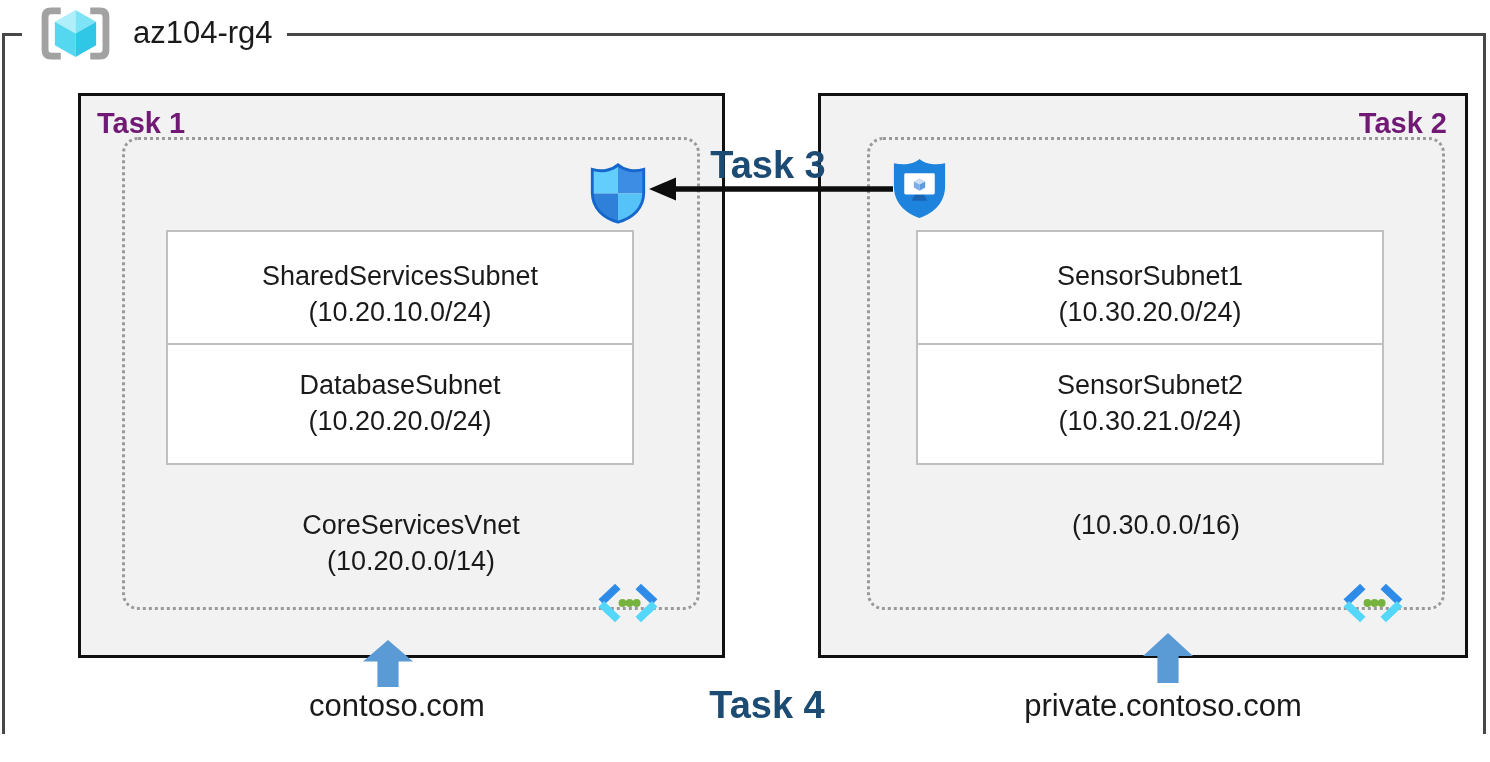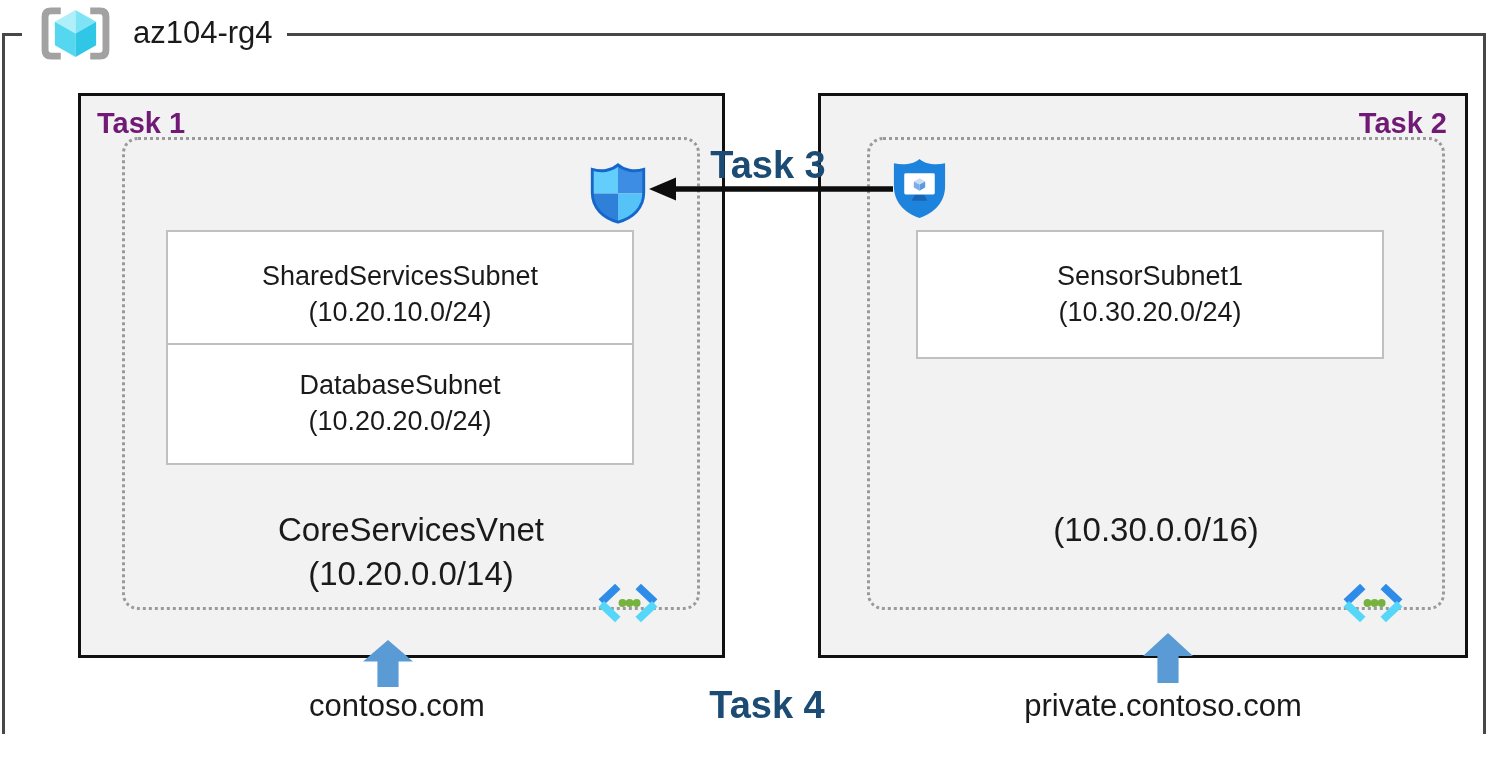--- a/index.html
+++ b/index.html
@@ -37,21 +37,21 @@
     justify-content:center;text-align:center;
   }
   .subnet .line{font-size:27px;line-height:1.32;color:#1a1a1a;}
   .sn1{top:50px;height:129px;margin-top:40px;}
   .sn2{top:203px;height:122px;}
   .v1 .subnet{left:41px;}
   .v2 .subnet{left:46px;}
   .vnet-caption{
     position:absolute;left:0;top:368px;width:100%;text-align:center;
   }
-  .vnet-caption .line{font-size:33px;line-height:1.32;color:#1a1a1a;}
+  .vnet-caption .line{font-size:27px;line-height:1.32;color:#1a1a1a;}
   .vnet-icon{position:absolute;right:36px;bottom:-17px;width:66px;height:42px;z-index:3;}
   .overlay-icon{position:absolute;z-index:5;}
   .nsg-icon{left:589px;top:163px;width:58px;height:61px;}
   .bastion-icon{left:891px;top:157px;width:57px;height:63px;}
   .arrow-layer{position:absolute;left:0;top:0;width:1490px;height:762px;z-index:4;pointer-events:none;}
   .floating-label{position:absolute;font-size:38px;font-weight:bold;color:#1c4b74;transform:translateX(-50%);white-space:nowrap;z-index:5;}
   .task3-label{left:768px;top:144px;}
   .task4-label{left:767px;top:684px;}
   .up-arrow{position:absolute;z-index:5;}
   .up-arrow.left{left:363px;top:640px;width:50px;height:47px;}
@@ -112,20 +112,24 @@
       <circle cx="44" cy="26" r="5" fill="#76b33e"></circle>
       <circle cx="53" cy="26" r="5" fill="#76b33e"></circle>
     </svg>
   </div>
 
   <div class="vnet-dotted v2">
     <div class="subnet sn1">
       <span class="line">SensorSubnet1</span>
       <span class="line">(10.30.20.0/24)</span>
     </div>
+    <div class="subnet sn2">
+      <span class="line">SensorSubnet2</span>
+      <span class="line">(10.30.21.0/24)</span>
+    </div>
     <div class="vnet-caption">
       <div class="line">(10.30.0.0/16)</div>
     </div>
     <svg class="vnet-icon" viewBox="0 0 84 52">
       <path d="M29,5 L8,25" stroke="#2e8ce8" stroke-width="10" fill="none"></path>
       <path d="M8,27 L29,47" stroke="#54d7f8" stroke-width="10" fill="none"></path>
       <path d="M55,5 L76,25" stroke="#2e8ce8" stroke-width="10" fill="none"></path>
       <path d="M76,27 L55,47" stroke="#54d7f8" stroke-width="10" fill="none"></path>
       <circle cx="35" cy="26" r="5" fill="#76b33e"></circle>
       <circle cx="44" cy="26" r="5" fill="#76b33e"></circle>

